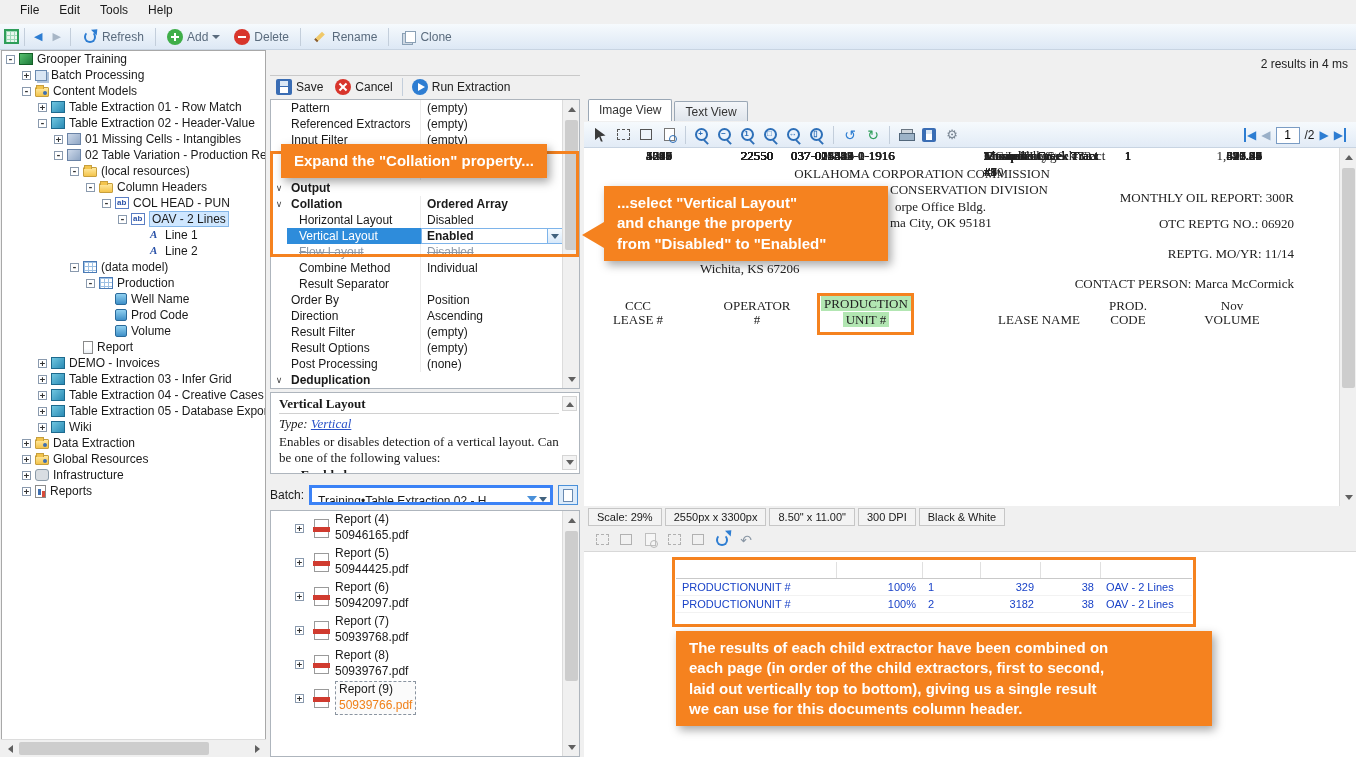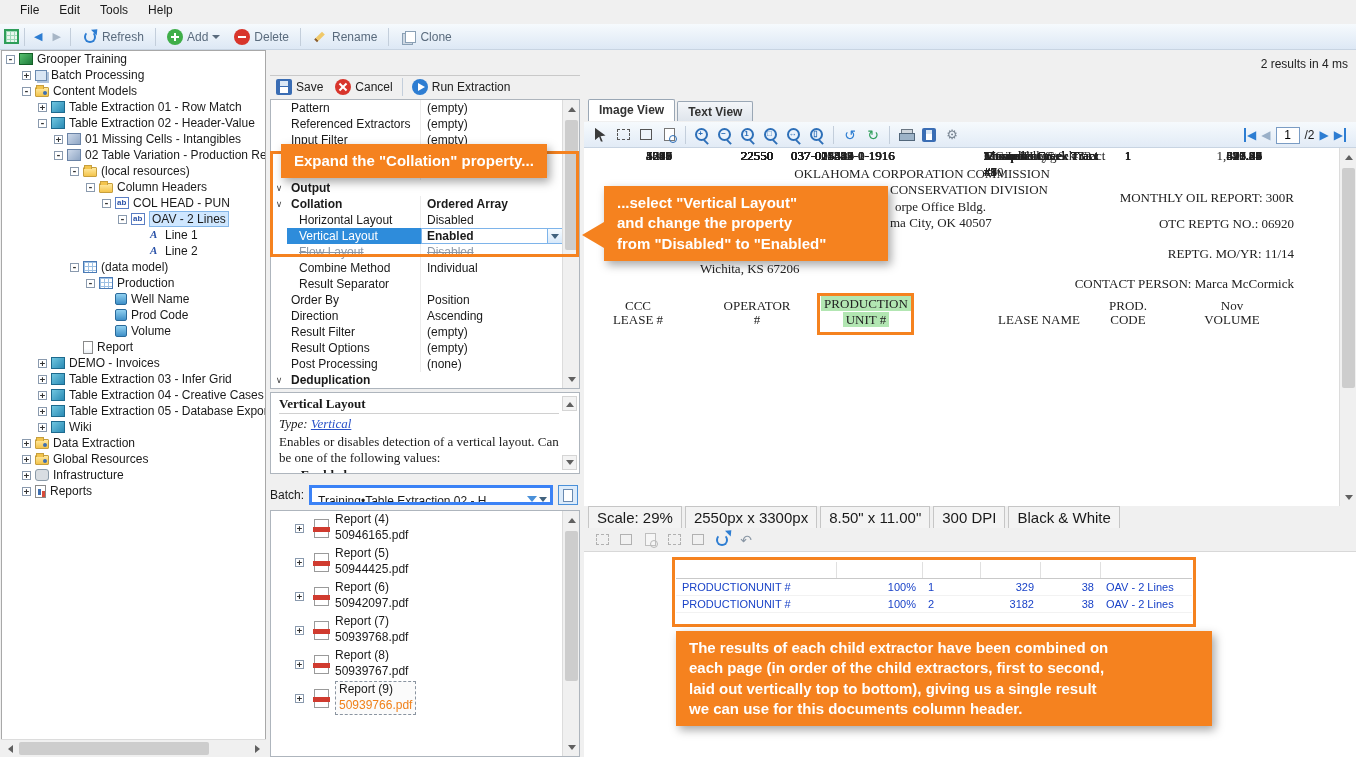--- a/index.html
+++ b/index.html
@@ -124,21 +124,21 @@
   .bitem { height:34px; display:flex; align-items:center; gap:6px; padding-left:24px; }
   .bicon { width:15px; height:19px; background:#fff; border:1px solid #9a9a9a; position:relative; flex:none; }
   .bicon::after { content:""; position:absolute; left:-2px; right:-2px; top:7px; height:5px; background:#d03b2f; }
   .btext { display:flex; flex-direction:column; line-height:1.3; }
   .bitem.sel .btext { border:1px dashed #8a94a0; background:#fbfbfb; padding:0 3px; }
   .bitem.sel .bfile { color:#f08019; }
   #blist-vscroll { right:0; top:0; width:17px; height:245px; border-left:1px solid #dcdcdc; }
 
   
   #summary { position:absolute; left:1100px; top:57px; width:248px; text-align:right; color:#222; }
-  #vtabs { left:588px; top:100px; height:21px;font-weight:bold; }
+  #vtabs { left:588px; top:100px; height:21px; }
   #vtoolbar { position:absolute; left:584px; top:122px; width:772px; height:26px; display:flex; align-items:center; gap:3px; padding-left:6px; background:linear-gradient(#f6fafd,#e2ebf6); border-bottom:1px solid #c8d4e2; }
   .vt-ic { width:20px; height:20px; display:flex; align-items:center; justify-content:center; position:relative; }
   .i-pointer { width:11px; height:14px; background:#3a3a3a; clip-path:polygon(0 0,100% 58%,55% 62%,75% 100%,58% 100%,42% 66%,0 92%); }
   .i-marq { width:13px; height:11px; border:1px dashed #555; }
   .i-crop { width:12px; height:11px; border:1px solid #555; background:#eef4fa; }
   .i-docmag { width:11px; height:13px; border:1px solid #777; background:#fff; }
   .i-docmag::after { content:""; position:absolute; right:2px; bottom:2px; width:6px; height:6px; border:1.5px solid #2d6fb8; border-radius:50%; }
   .mag { width:16px; height:16px; position:relative; }
   .mag::before { content:""; position:absolute; left:1px; top:1px; width:9px; height:9px; border:2px solid #2d6fb8; border-radius:50%; background:#eaf2fb; }
   .mag::after { content:""; position:absolute; right:1px; bottom:0px; width:6px; height:2px; background:#2d6fb8; transform:rotate(45deg); }
@@ -167,21 +167,21 @@
   .c-code { width:40px; text-align:center; }
   .c-vol { width:114px; text-align:right; }
   .drow:nth-child(1){top:192px}.drow:nth-child(2){top:206px}.drow:nth-child(3){top:221px}
   .drow:nth-child(4){top:235px}.drow:nth-child(5){top:250px}.drow:nth-child(6){top:264px}
   .drow:nth-child(7){top:278px}.drow:nth-child(8){top:293px}.drow:nth-child(9){top:307px}
   .drow:nth-child(10){top:322px}.drow:nth-child(11){top:336px}.drow:nth-child(12){top:351px}
   .green-h { background:#b2e6b2; padding:0 3px; }
   #docscroll { left:1339px; top:148px; width:17px; height:358px; border-left:1px solid #dcdcdc; }
 
   #statusbar { position:absolute; left:584px; top:506px; width:772px; height:22px; display:flex; align-items:center; gap:3px; padding-left:4px; background:#f0f0f0; }
-  .scell { border:1px solid #c6c6c6; background:#f3f3f3; padding:2px 8px; font-size:15px; white-space:nowrap; }
+  .scell { border:1px solid #c6c6c6; background:#f3f3f3; padding:2px 8px; font-size:11px; white-space:nowrap; }
   #toolbar2 { position:absolute; left:584px; top:528px; width:772px; height:24px; display:flex; align-items:center; gap:4px; padding-left:8px; background:#f0f0f0; border-bottom:1px solid #d8d8d8; }
   .dis2 { opacity:.4; filter:grayscale(1); }
 
   #resultsp { position:absolute; left:584px; top:552px; width:772px; height:205px; background:#fff; }
   #rtable { position:absolute; left:92px; top:10px; width:516px; font-size:11px; }
   .rhead, .rrow { display:flex; height:17px; align-items:flex-end; }
   .rhead { border-bottom:1px solid #c9c9c9; color:#111; }
   .rcell { padding:0 6px; overflow:hidden; white-space:nowrap; height:100%; display:flex; align-items:center; }
   .rhead .rcell:nth-child(1){width:160px}
   .rhead .rcell:nth-child(2){width:86px; justify-content:flex-end; border-left:1px solid #e0e0e0;}
@@ -741,21 +741,21 @@
       <span>/2</span>
       <span class="nav-ar">▶</span>
       <span class="nav-ar last">▶</span>
     </span>
   </div>
 
   <div id="docarea">
     <div class="dtext dctr" style="left:206px; top:18px; width:264px">OKLAHOMA CORPORATION COMMISSION</div>
     <div class="dtext dctr" style="left:300px; top:34px; width:170px">CONSERVATION DIVISION</div>
     <div class="dtext" style="left:311px; top:51px">orpe Office Bldg.</div>
-    <div class="dtext" style="left:306px; top:67px">ma City, OK  40507</div>
+    <div class="dtext" style="left:306px; top:67px">ma City, OK  95181</div>
     <div class="dtext drt" style="left:500px; top:42px; width:210px">MONTHLY OIL REPORT: 300R</div>
     <div class="dtext drt" style="left:500px; top:68px; width:210px">OTC REPTG NO.: 06920</div>
     <div class="dtext drt" style="left:500px; top:98px; width:210px">REPTG. MO/YR:  11/14</div>
     <div class="dtext" style="left:116px; top:113px">Wichita, KS  67206</div>
     <div class="dtext drt" style="left:420px; top:128px; width:290px">CONTACT PERSON: Marca McCormick</div>
 
     <div class="dtext dctr" style="left:20px; top:150px; width:68px">CCC</div>
     <div class="dtext dctr" style="left:14px; top:164px; width:80px">LEASE #</div>
     <div class="dtext dctr" style="left:133px; top:150px; width:80px">OPERATOR</div>
     <div class="dtext dctr" style="left:133px; top:164px; width:80px">#</div>

